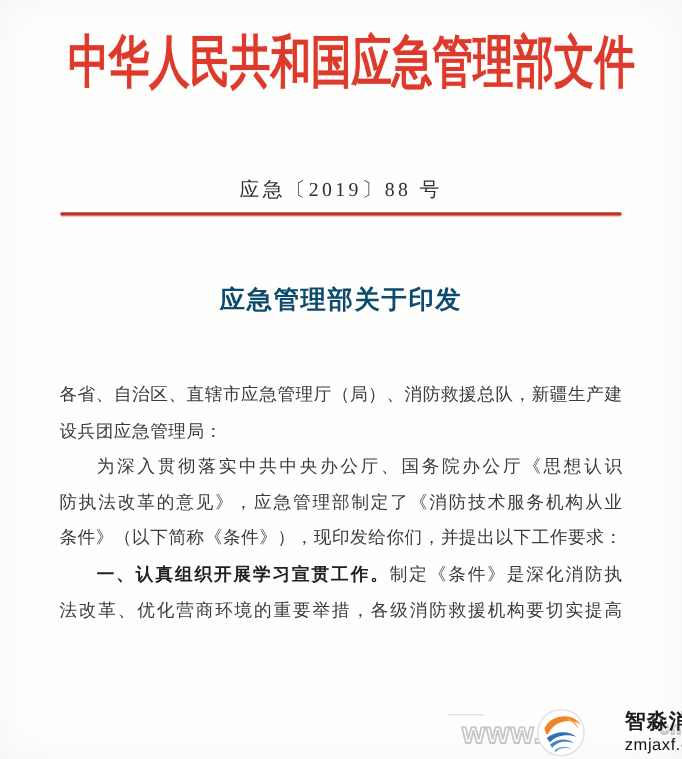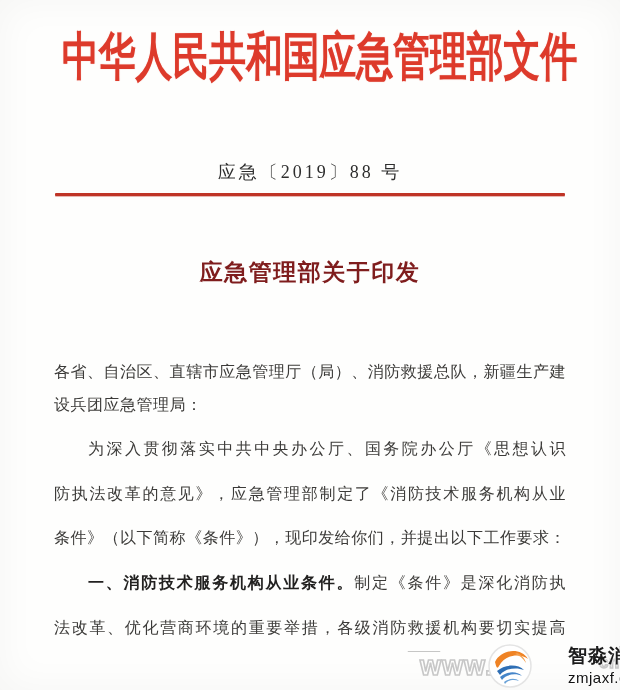--- a/index.html
+++ b/index.html
@@ -54,21 +54,21 @@
     border-radius: 1px;
     box-shadow: 0 1px 0 rgba(191,52,38,0.35);
   }
   
   .doc-title {
     position: absolute;
     top: 253px;
     left: 0;
     width: 620px;
     text-align: center;
-    color: #7f1d1d;
+    color: #0c4a6e;
     font-weight: 700;
     font-size: 23px;
     line-height: 40px;
     letter-spacing: 1.5px;
   }
   
   .document-body {
     position: absolute;
     top: 344px;
     left: 54px;
@@ -79,21 +79,20 @@
   }
   .body-line {
     height: 32.6px;
     white-space: nowrap;
     letter-spacing: 0.5px;
   }
   .body-line.fill {
     text-align: justify;
     text-align-last: justify;
     white-space: normal;
-    margin-top: 12px;
   }
   .body-line.indent { padding-left: 34px; }
   .lead-bold {
     font-family: "Liberation Sans", "DejaVu Sans", sans-serif;
     font-weight: 700;
     color: #222120;
   }
   
   .faded-fragment {
     position: absolute;
@@ -172,21 +171,21 @@
   <div class="doc-title">
     <div>应急管理部关于印发</div>
   </div>
 
   <div class="document-body">
       <div class="body-line fill">各省、自治区、直辖市应急管理厅（局）、消防救援总队，新疆生产建</div>
       <div class="body-line">设兵团应急管理局：</div>
       <div class="body-line fill indent">为深入贯彻落实中共中央办公厅、国务院办公厅《思想认识</div>
       <div class="body-line fill">防执法改革的意见》，应急管理部制定了《消防技术服务机构从业</div>
       <div class="body-line fill">条件》（以下简称《条件》），现印发给你们，并提出以下工作要求：</div>
-      <div class="body-line fill indent"><span class="lead-bold">一、消防技术服务机构从业条件。</span>制定《条件》是深化消防执</div>
+      <div class="body-line fill indent"><span class="lead-bold">一、认真组织开展学习宣贯工作。</span>制定《条件》是深化消防执</div>
       <div class="body-line fill">法改革、优化营商环境的重要举措，各级消防救援机构要切实提高</div>
     </div>
 
   <div class="faded-fragment">—</div>
 
   <div class="watermark">
     <span class="wm-outline wm-url">www.</span>
     <span class="wm-outline wm-suffix">cn</span>
     <span class="wm-logo">
       <svg viewBox="0 0 44 44" width="44" height="44">

